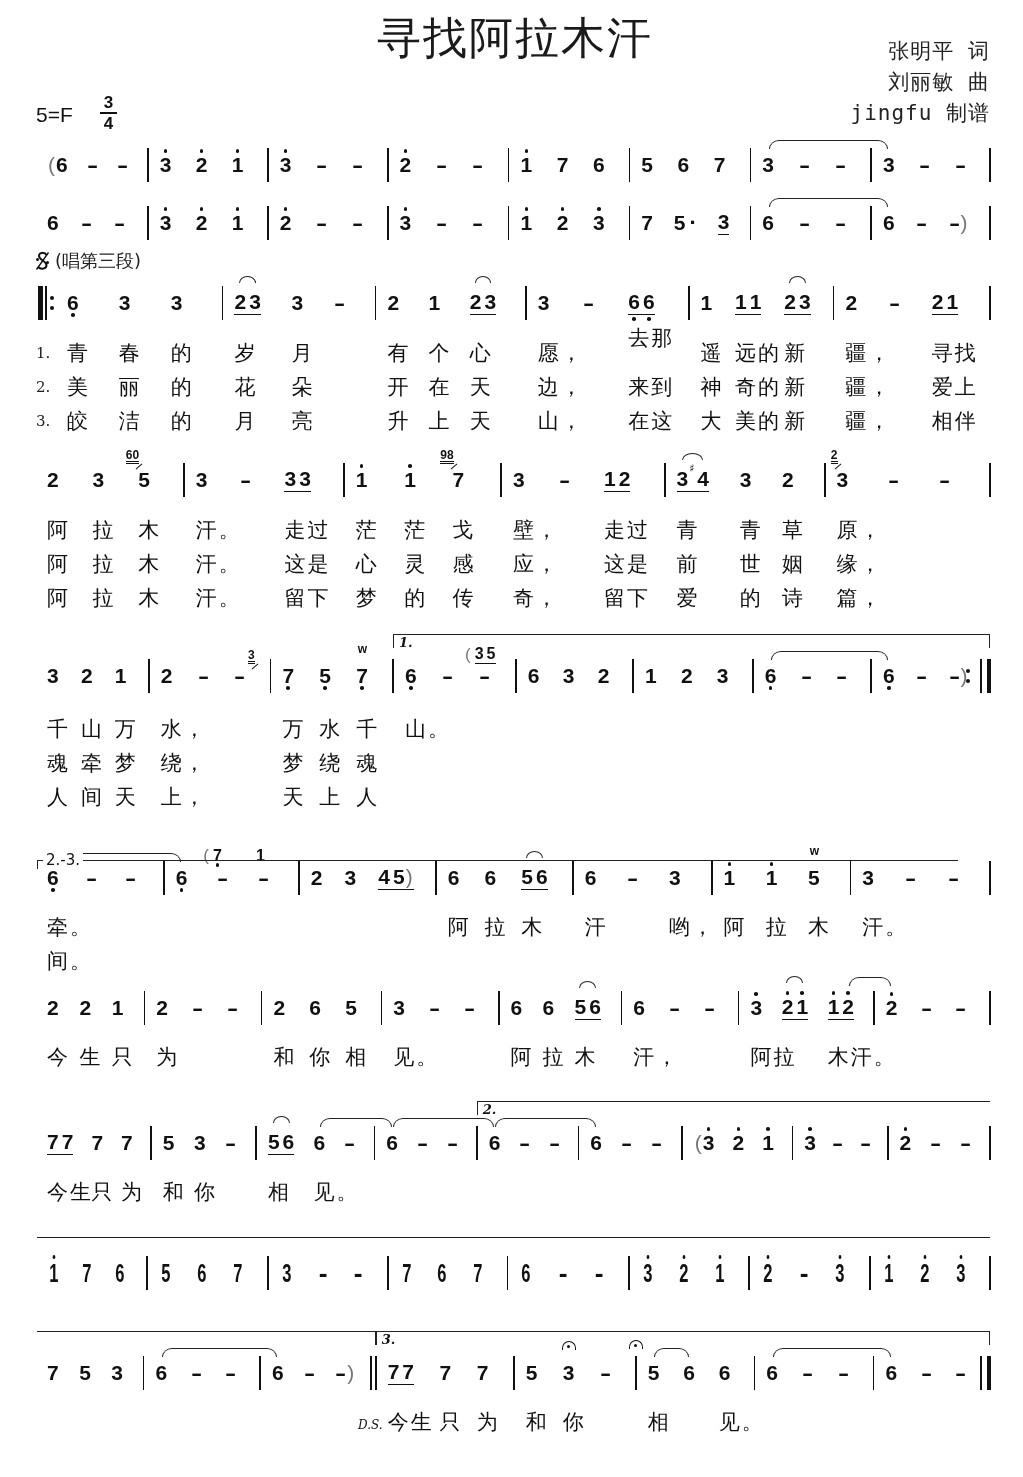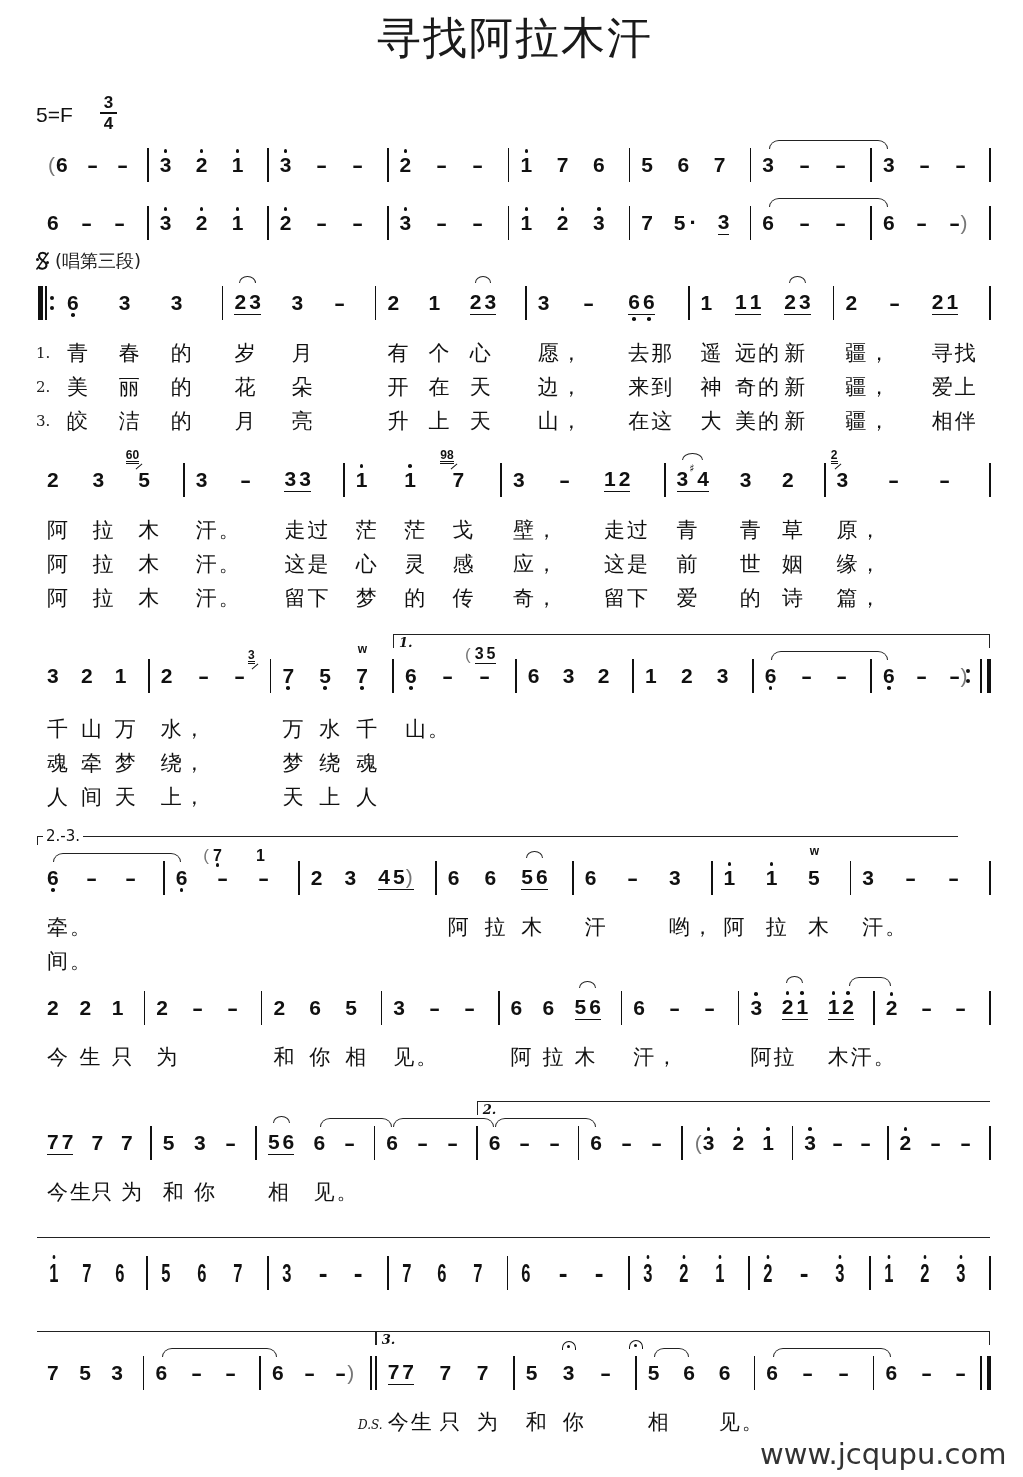--- a/index.html
+++ b/index.html
@@ -60,20 +60,25 @@
 .volta.inl{height:9px;}
 .volta-label{position:absolute;left:5px;top:1px;font-family:"DejaVu Serif",serif;font-style:italic;font-weight:bold;font-size:13px;line-height:14px;}
 .volta.inl .volta-label{top:-10px;left:5px;background:#fff;padding:0 3px;font-family:"DejaVu Sans",sans-serif;font-style:normal;font-weight:normal;font-size:15px;line-height:18px;}
 .watermark{position:absolute;left:760px;top:1436px;font-family:"DejaVu Sans",sans-serif;font-size:29px;line-height:36px;color:#333;}
 </style>
 </head>
 <body>
 
 <div id="page">
   <div class="title">寻找阿拉木汗</div>
+  <div class="credits">
+    <span class="credit-line">张明平 词</span>
+    <span class="credit-line">刘丽敏 曲</span>
+    <span class="credit-line">jingfu 制谱</span>
+  </div>
   <div class="keysig">5=F</div>
   <div class="timesig">
     <span class="num">3</span>
     <span class="den">4</span>
   </div>
   <div class="segno">
     <span class="segno-ic">
       <svg width="17" height="22" viewBox="0 0 17 22">
         <path d="M12.5 5 C11 2,5 2,5 6 C5 10,12.5 11,12.5 15 C12.5 19,7 20,4 17" fill="none" stroke="#111" stroke-width="2"></path>
         <line x1="2.5" y1="19.5" x2="14.5" y2="2.5" stroke="#111" stroke-width="1.4"></line>
@@ -492,21 +497,21 @@
           </div>
           <div class="beat">
             <span class="grp u">
               <span class="nw">
                 <span class="n">6<span class="odot down"></span></span>
               </span>
               <span class="nw">
                 <span class="n">6<span class="odot down"></span></span>
               </span>
             </span>
-            <span class="lyr" style="top: 55px; text-align: right;">去那</span>
+            <span class="lyr" style="top: 40px; text-align: right;">去那</span>
             <span class="lyr" style="top: 89px;">来到</span>
             <span class="lyr" style="top: 123px;">在这</span>
           </div>
           <span class="bar "></span>
         </div>
         <div class="measure" style="flex: 147 1 0px;">
           <div class="beat">
             <span class="nw">
               <span class="n">1</span>
             </span>
@@ -1756,29 +1761,28 @@
           <div class="beat">
             <span class="nw">
               <span class="n dash"><span class="dg">-</span></span>
             </span>
           </div>
           <span class="bar thick"></span>
           <span class="bar inner2"></span>
         </div>
       </div>
     </div>
-  <div class="watermark">www.jcqupu.com</div>
 <div class="tie" style="left: 768.569px; width: 119.675px; top: 140px;"></div>
     <div class="tie" style="left: 768.569px; width: 119.675px; top: 198px;"></div>
     <div class="tie" style="left: 771.256px; width: 116.972px; top: 651px;"></div>
     <div class="volta hs he" style="left: 393.016px; width: 596.984px; top: 634px;">
       <span class="volta-label">1.</span>
     </div>
     <div class="tie" style="left: 53.4281px; width: 127.566px; top: 853px;"></div>
-    <div class="volta hs inl" style="left: 37px; width: 921.016px; top: 836px;">
+    <div class="volta hs inl" style="left: 37px; width: 921.016px; top: 860px;">
       <span class="volta-label">2.-3.</span>
     </div>
     <div class="tie" style="left: 848.788px; width: 42.1281px; top: 977px;"></div>
     <div class="tie" style="left: 319.819px; width: 71.7531px; top: 1118px;"></div>
     <div class="tie" style="left: 392.741px; width: 101.3px; top: 1118px;"></div>
     <div class="tie" style="left: 495.209px; width: 100.409px; top: 1118px;"></div>
     <div class="volta hs" style="left: 476.781px; width: 513.234px; top: 1101px;">
       <span class="volta-label">2.</span>
     </div>
     <div class="volta" style="left: 37px; width: 953px; top: 1237px;"></div>

